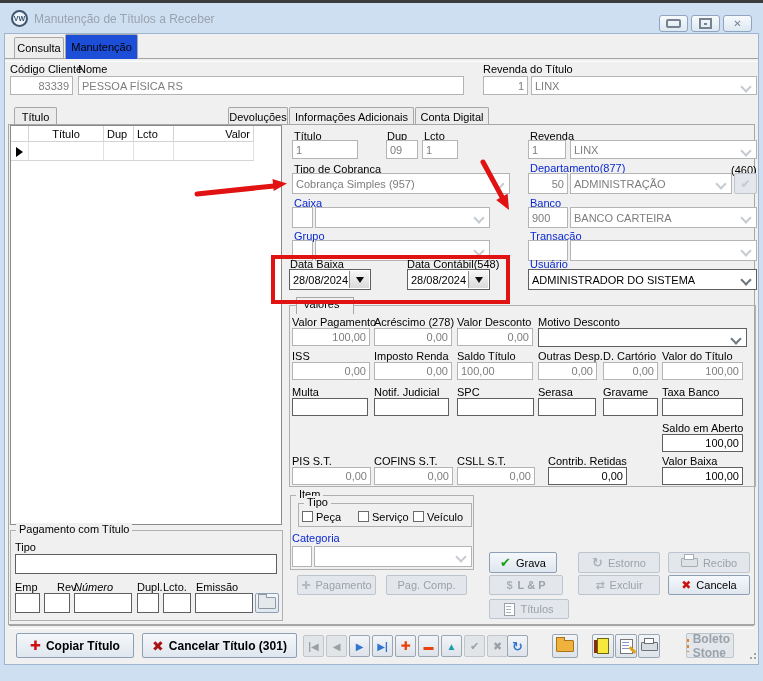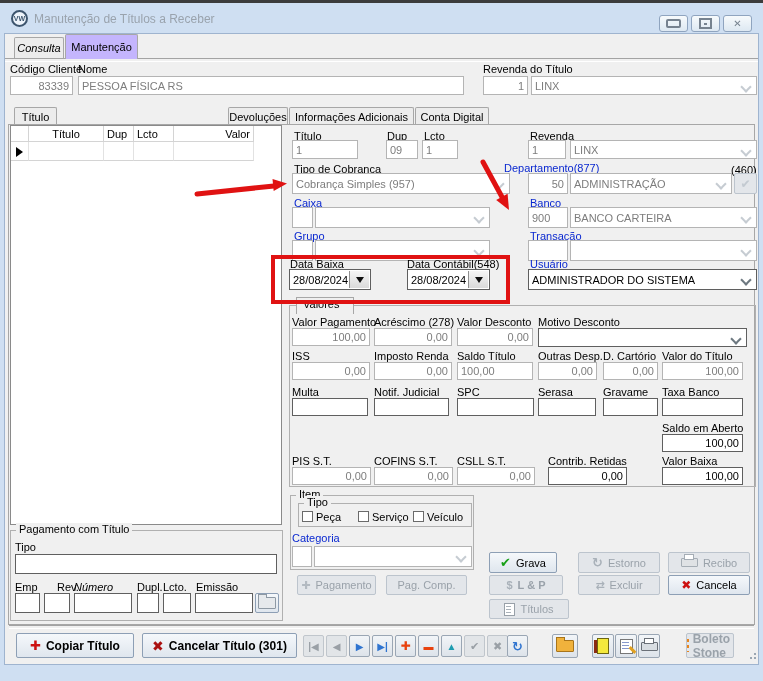--- a/index.html
+++ b/index.html
@@ -12,21 +12,21 @@
   .edit.en{border-color:#5f5f5f;color:#000;}
   .edit.ra{justify-content:flex-end;}
   .combo{padding-right:18px;}
   .chev{position:absolute;right:6px;top:6px;width:6px;height:6px;border-right:2px solid #6d7880;border-bottom:2px solid #6d7880;transform:rotate(45deg);}
   .dis .chev{border-color:#c6ccd2;}
   .datebtn{position:absolute;right:1px;top:1px;bottom:1px;width:19px;background:linear-gradient(#f6f6f6,#dadada);border-left:1px solid #8f8f8f;display:flex;align-items:center;justify-content:center;}
   .tri{width:0;height:0;border-left:4px solid transparent;border-right:4px solid transparent;border-top:6px solid #101010;}
   .gb{position:absolute;border:1px solid #b0b0b0;box-sizing:border-box;}
   .gl{position:absolute;top:-7px;left:6px;background:#f0f0f0;padding:0 3px;white-space:nowrap;}
   .tab{position:absolute;border:1px solid #a7a7a7;border-bottom:none;background:#ececec;display:flex;align-items:center;justify-content:center;box-sizing:border-box;border-radius:2px 2px 0 0;}
-  .tab.active{background:#c4b5fd;z-index:3;}
+  .tab.active{background:#1d4ed8;z-index:3;}
   .panel{position:absolute;left:8px;top:121px;width:747px;height:501px;border:1px solid #a7a7a7;box-sizing:border-box;}
   .btn{position:absolute;background:linear-gradient(#f5f8fb,#dfe6ee);border:1px solid #8d9fb5;box-sizing:border-box;display:flex;align-items:center;justify-content:center;gap:5px;border-radius:2px;}
   .btn.dis{background:#e3e6ea;border-color:#bcc4cd;color:#9aa2aa;}
   .btn.bold{font-weight:bold;font-size:12px;}
   .ic{font-weight:bold;}
   .navbtn{position:absolute;width:21px;height:22px;background:linear-gradient(#f2f5f8,#dde3ea);border:1px solid #9aa6b4;box-sizing:border-box;display:flex;align-items:center;justify-content:center;font-size:10px;font-weight:bold;border-radius:2px;}
   .navbtn.dis{background:#e2e5e8;border-color:#c0c6cc;}
   .cb{position:absolute;width:11px;height:11px;background:#fff;border:1px solid #6a6a6a;box-sizing:border-box;}
   .grid{position:absolute;left:10px;top:122px;width:272px;height:400px;background:#fff;border:1px solid #8a8a8a;box-sizing:border-box;}
   .gh{position:absolute;top:0;height:16px;border-right:1px solid #d4d4d4;border-bottom:1px solid #d4d4d4;display:flex;align-items:center;padding:0 3px;box-sizing:border-box;background:#fff;}
@@ -72,21 +72,21 @@
       <span style="width:9px;height:7px;border:2px solid #76828f;display:flex;align-items:center;justify-content:center;">
         <span style="width:3px;height:2px;background:#76828f;"></span>
       </span>
     </div>
   <div class="wbtn" style="left:723px;">
       <span>✕</span>
     </div>
 
   <div class="client"></div>
 
-  <div class="tab" style="left:14px;top:34px;width:50px;height:21px;font-style:italic;">
+  <div class="tab" style="left:14px;top:34px;width:50px;height:21px;">
       <span>Consulta</span>
     </div>
   <div class="tab active" style="left:65px;top:31px;width:73px;height:25px;">
       <span>Manutenção</span>
     </div>
   <div class="groove" style="left:5px;top:55px;width:753px;"></div>
 
   <div class="lbl" style="left:10px;top:60px;">Código Cliente</div>
   <div class="edit ra" style="left:10px;top:73px;width:63px;height:19px;">
       <span>83339</span>
@@ -196,21 +196,21 @@
 
   <div class="lbl" style="left:530px;top:127px;">Revenda</div>
   <div class="edit" style="left:528px;top:137px;width:38px;height:19px;">
       <span>1</span>
     </div>
   <div class="edit combo dis" style="left:570px;top:137px;width:187px;height:19px;">
       <span>LINX</span>
       <span class="chev"></span>
     </div>
 
-  <div class="lbl blue" style="left:504px;top:159px;">Departamento(877)</div>
+  <div class="lbl blue" style="left:530px;top:159px;">Departamento(877)</div>
   <div class="lbl" style="left:731px;top:161px;">(460)</div>
   <div class="edit ra" style="left:528px;top:170px;width:40px;height:21px;">
       <span>50</span>
     </div>
   <div class="edit combo dis" style="left:570px;top:170px;width:162px;height:21px;">
       <span>ADMINISTRAÇÃO</span>
       <span class="chev"></span>
     </div>
   <div class="btn dis" style="left:734px;top:170px;width:23px;height:21px;">
       <span class="ic" style="color:#c3cad1;font-size:12px;">✔</span>

